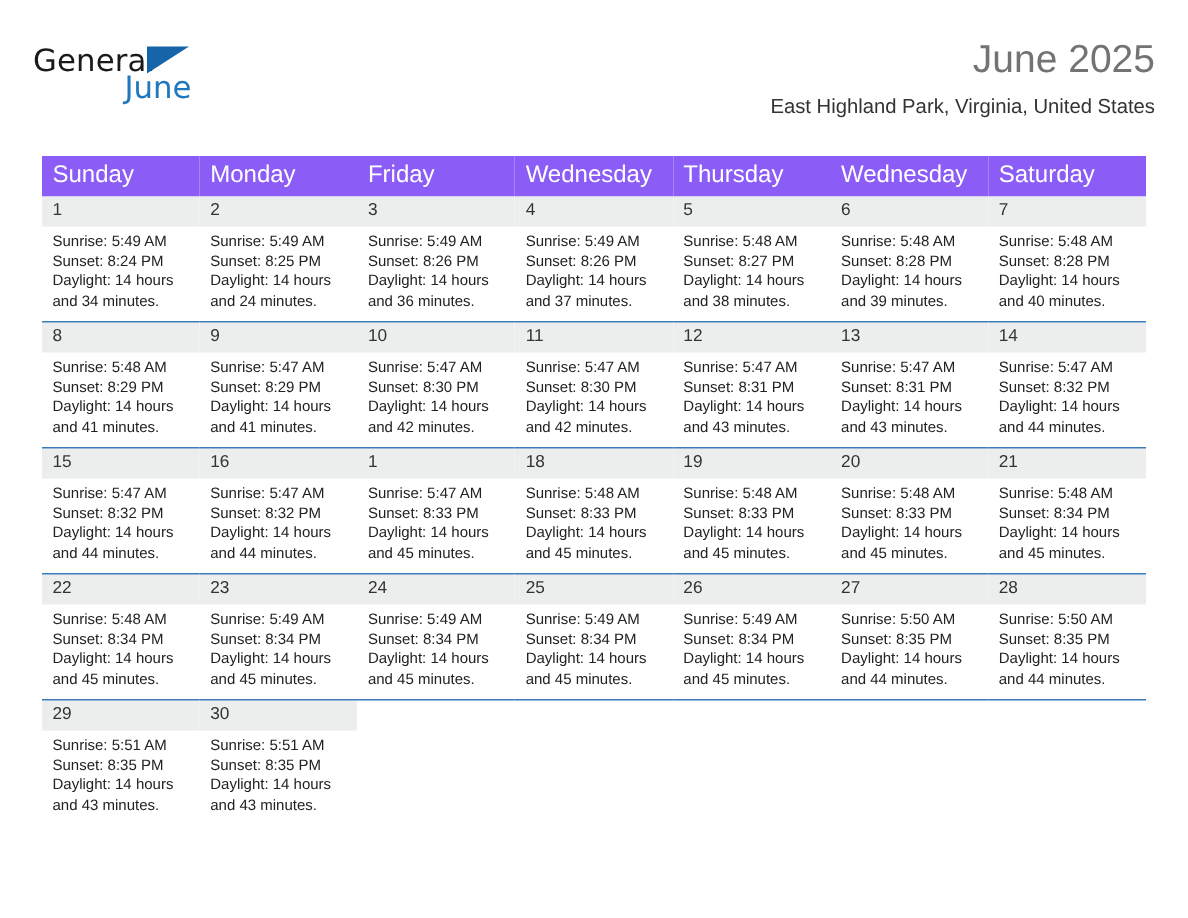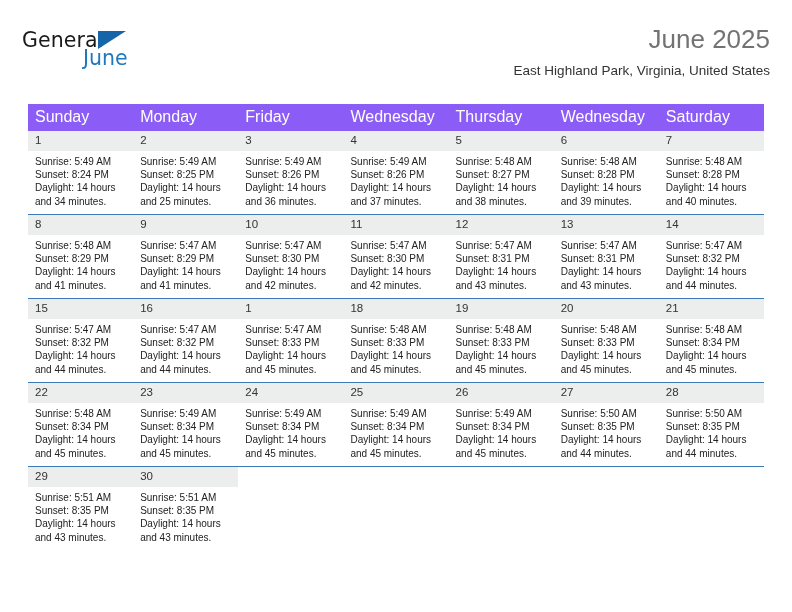--- a/index.html
+++ b/index.html
@@ -182,21 +182,21 @@
                 <div>Daylight: 14 hours</div>
                 <div>and 34 minutes.</div>
               </div>
             </td>
             <td class="day-cell">
               <div class="daynum">2</div>
               <div class="info">
                 <div>Sunrise: 5:49 AM</div>
                 <div>Sunset: 8:25 PM</div>
                 <div>Daylight: 14 hours</div>
-                <div>and 25 minutes.</div>
+                <div>and 24 minutes.</div>
               </div>
             </td>
             <td class="day-cell">
               <div class="daynum">3</div>
               <div class="info">
                 <div>Sunrise: 5:49 AM</div>
                 <div>Sunset: 8:26 PM</div>
                 <div>Daylight: 14 hours</div>
                 <div>and 36 minutes.</div>
               </div>

